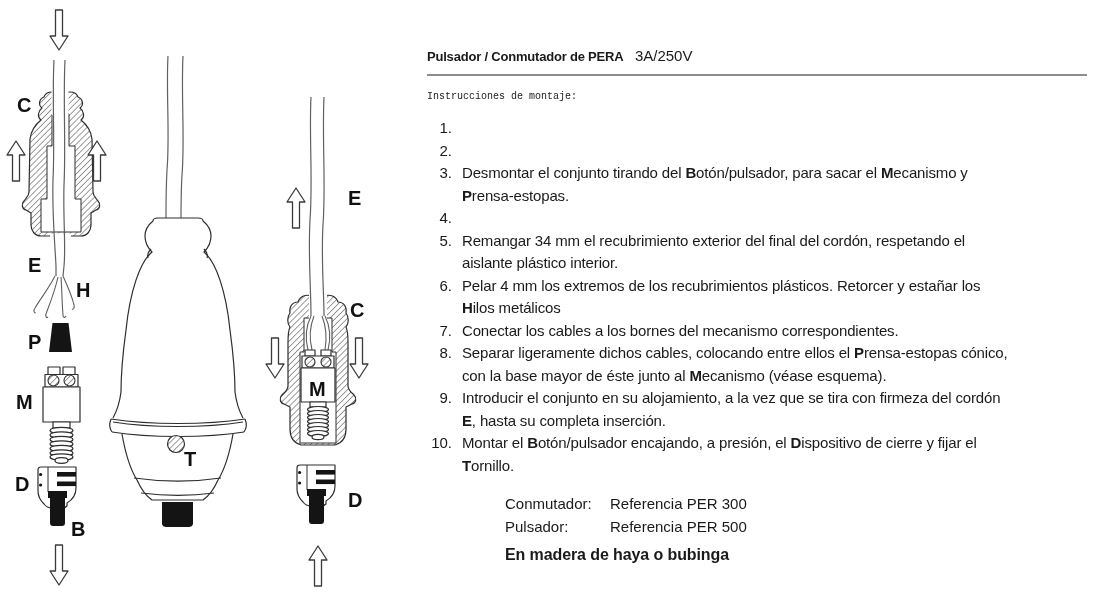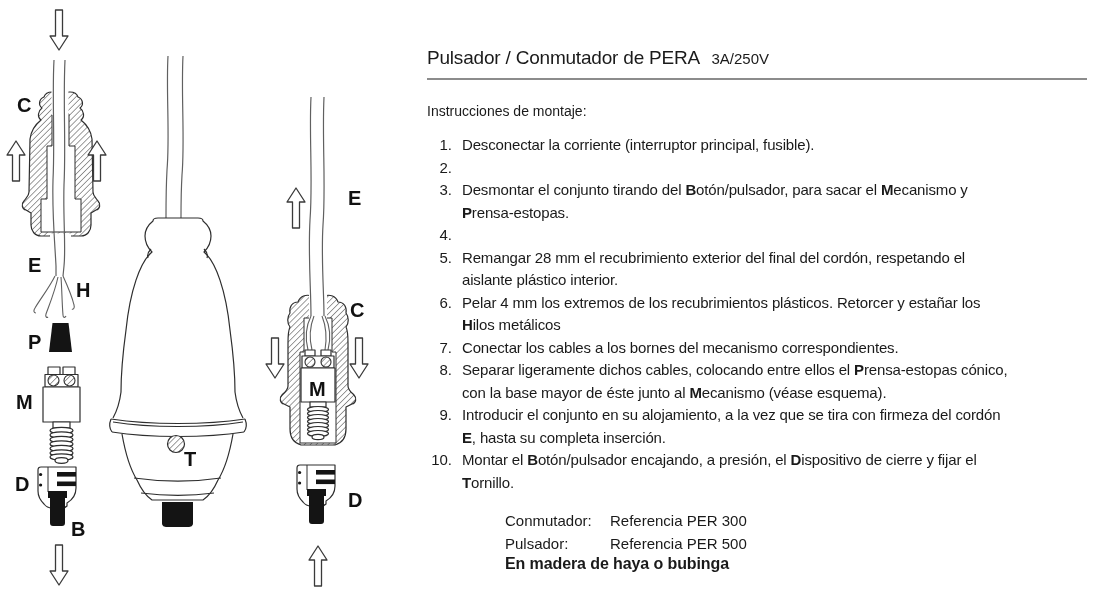--- a/index.html
+++ b/index.html
@@ -4,35 +4,35 @@
 <style>
   html,body { margin:0; padding:0; background:#ffffff; }
   .page {
     position:relative; width:1094px; height:600px; background:#ffffff;
     font-family:"Liberation Sans", sans-serif; color:#1a1a1a; overflow:hidden;
   }
   .diagram { position:absolute; left:0; top:0; }
 
   .content { position:absolute; left:427px; top:0; width:660px; }
   .titlebar { margin-top:47px; white-space:nowrap; }
-  .title  { font-size:19px; font-weight:normal; letter-spacing:-0.2px; }
+  .title  { font-size:13px; font-weight:bold; letter-spacing:-0.2px; }
   .rating { font-size:15px; margin-left:7px;margin-top:20px; }
   .rule   { border:none; border-top:2px solid #8c8c8c; margin:9px 0 0 0; width:660px; }
-  .heading { margin-top:23px; font-size:14px; }
+  .heading { margin-top:15px; font-size:10px;font-family:Liberation Mono, monospace; }
 
   .list { margin-top:15px; }
   .item { display:flex; line-height:22.5px; font-size:15px; }
   .item .num { flex:0 0 25px; width:25px; text-align:right; }
   .item .txt { margin-left:10px; width:553px; letter-spacing:-0.15px; }
   .item b { font-weight:bold; }
   .txt sup { font-size:10px; }
 
   .refs { margin-top:16px; padding-left:78px; font-size:15px; line-height:22.5px; }
   .ref-label { display:inline-block; width:105px; }
-  .note { padding-left:78px; font-size:16px; font-weight:bold; letter-spacing:-0.1px; }
+  .note { margin-top:8px; padding-left:78px; font-size:16px; font-weight:bold; letter-spacing:-0.1px; }
 
   
   .part  { fill:#ffffff; stroke:#2e2e2e; stroke-width:1.2; }
   .ln    { fill:none; stroke:#2e2e2e; stroke-width:1.2; }
   .cord  { fill:none; stroke:#606060; stroke-width:1.2; }
   .wire  { fill:none; stroke:#606060; stroke-width:1.1; }
   .arrow { fill:#ffffff; stroke:#3a3a3a; stroke-width:1.3; }
   .lbl   { font-family:"Liberation Sans", sans-serif; font-size:20px; font-weight:bold; fill:#111111; }
 </style>
 </head>
@@ -193,35 +193,34 @@
       <span class="title">Pulsador / Conmutador de PERA</span>
       <span class="rating">3A/250V</span>
     </div>
     <hr class="rule">
 
     <div class="heading">Instrucciones de montaje:</div>
 
     <div class="list">
         <div class="item">
           <span class="num">1.</span>
-          <div class="txt">Desconectar la corriente (interruptor principal, fusible).</div>
         </div>
         <div class="item">
           <span class="num">2.</span>
         </div>
         <div class="item">
           <span class="num">3.</span>
           <div class="txt">Desmontar el conjunto tirando del <b>B</b>otón/pulsador, para sacar el <b>M</b>ecanismo y <b>P</b>rensa-estopas.</div>
         </div>
         <div class="item">
           <span class="num">4.</span>
         </div>
         <div class="item">
           <span class="num">5.</span>
-          <div class="txt">Remangar 28 mm el recubrimiento exterior del final del cordón, respetando el aislante plástico interior.</div>
+          <div class="txt">Remangar 34 mm el recubrimiento exterior del final del cordón, respetando el aislante plástico interior.</div>
         </div>
         <div class="item">
           <span class="num">6.</span>
           <div class="txt">Pelar 4 mm los extremos de los recubrimientos plásticos. Retorcer y estañar los <b>H</b>ilos metálicos</div>
         </div>
         <div class="item">
           <span class="num">7.</span>
           <div class="txt">Conectar los cables a los bornes del mecanismo correspondientes.</div>
         </div>
         <div class="item">

